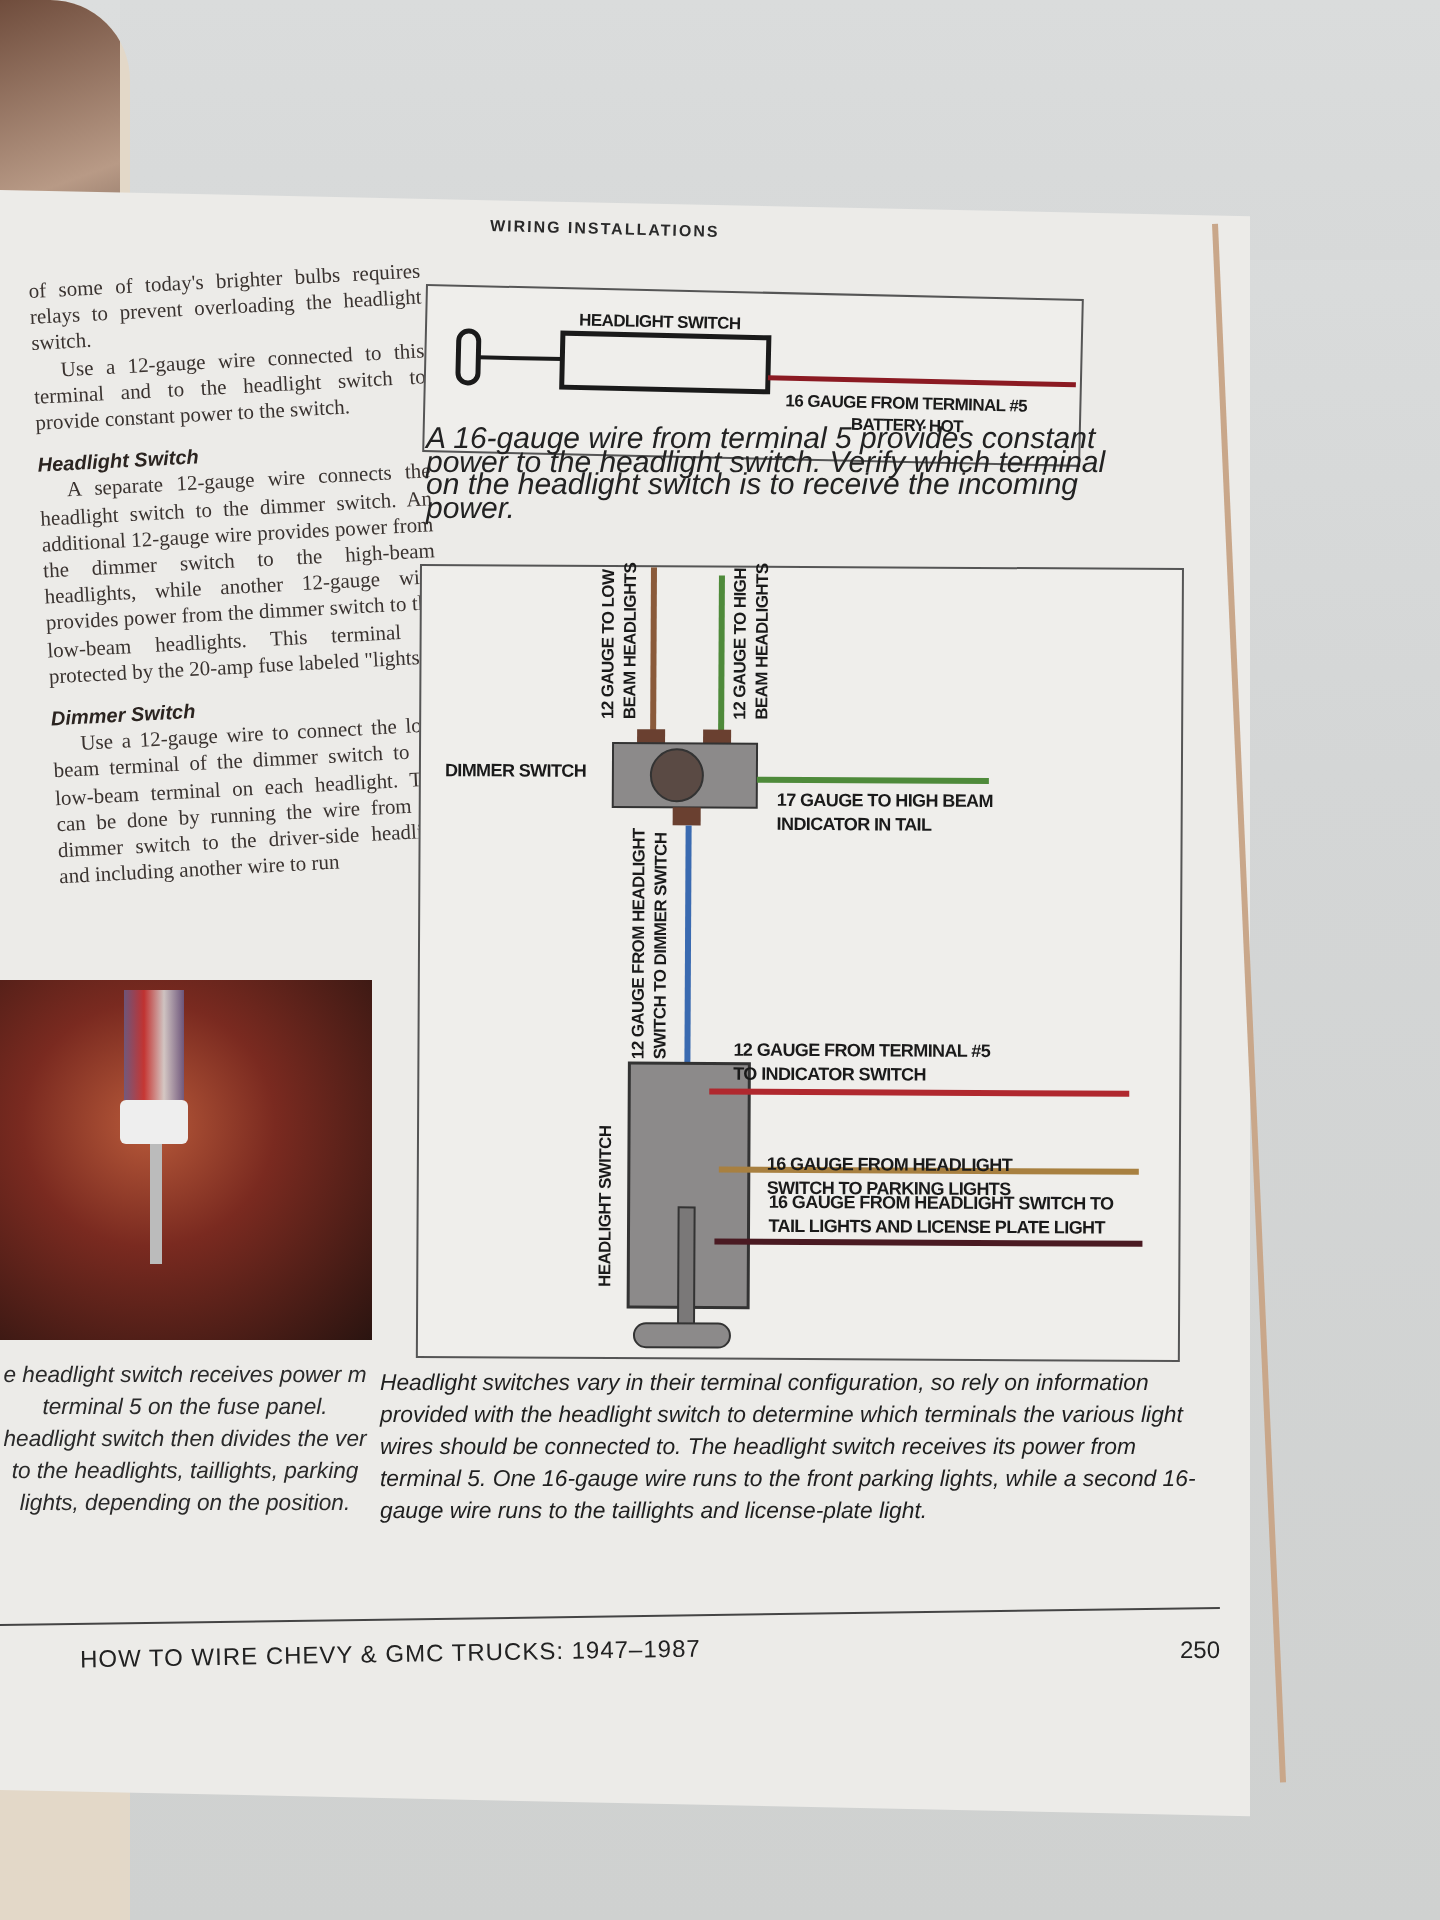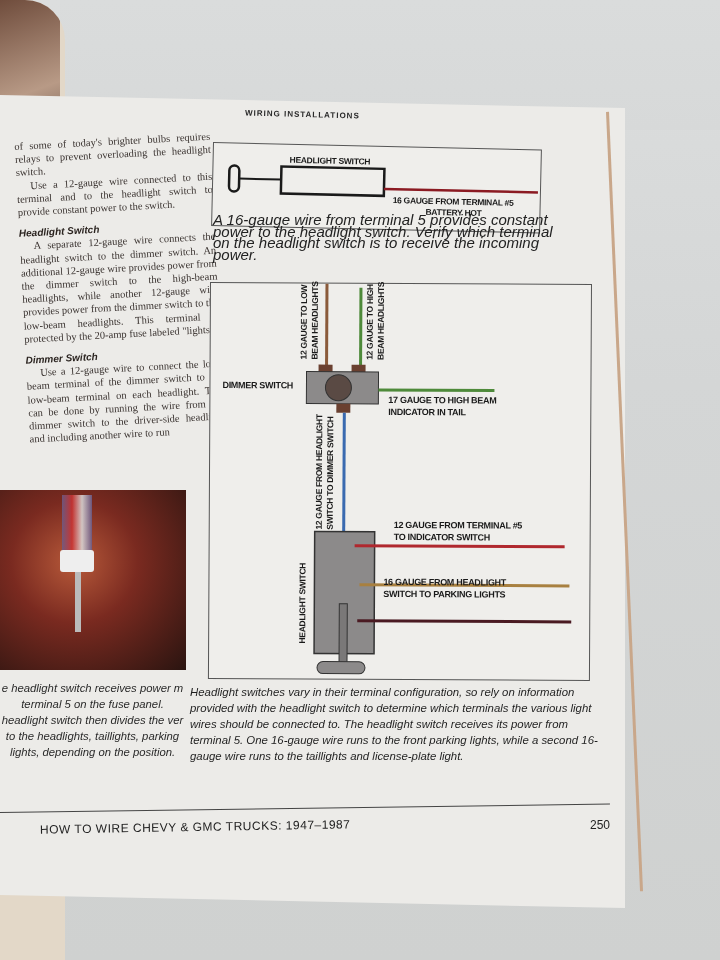--- a/index.html
+++ b/index.html
@@ -90,20 +90,21 @@
     <line x1="148" y1="337" x2="362" y2="337" stroke="#4a1a22" stroke-width="3"></line>
     <rect x="130" y="320" width="8" height="62" fill="#7a7878" stroke="#333"></rect>
     <rect x="108" y="378" width="48" height="12" rx="6" fill="#8c8a8a" stroke="#333"></rect>
   </svg>
   <div class="vlbl" style="left:88px;top:76px;"><span>12 GAUGE TO LOW</span><br><span>BEAM HEADLIGHTS</span></div>
   <div class="vlbl" style="left:154px;top:76px;"><span>12 GAUGE TO HIGH</span><br><span>BEAM HEADLIGHTS</span></div>
   <div class="lbl" style="left:12px;top:96px;">DIMMER SWITCH</div>
   <div class="lbl" style="left:178px;top:110px;"><span>17 GAUGE TO HIGH BEAM</span><br><span>INDICATOR IN TAIL</span></div>
   <div class="vlbl" style="left:104px;top:246px;"><span>12 GAUGE FROM HEADLIGHT</span><br><span>SWITCH TO DIMMER SWITCH</span></div>
   <div class="vlbl" style="left:88px;top:360px;">HEADLIGHT SWITCH</div>
-  <div class="lbl" style="left:184px;top:235px;"><span>12 GAUGE FROM TERMINAL #5</span><br><span>TO INDICATOR SWITCH</span></div>
+  <div class="lbl" style="left:157px;top:235px;"><span>12 GAUGE FROM TERMINAL #5</span><br><span>TO INDICATOR SWITCH</span></div>
   <div class="lbl" style="left:174px;top:292px;"><span>16 GAUGE FROM HEADLIGHT</span><br><span>SWITCH TO PARKING LIGHTS</span></div>
+  <div class="lbl" style="left:175px;top:311px;"><span>16 GAUGE FROM HEADLIGHT SWITCH TO</span><br><span>TAIL LIGHTS AND LICENSE PLATE LIGHT</span></div>
 </div>
 <div class="caption2">Headlight switches vary in their terminal configuration, so rely on information provided with the headlight switch to determine which terminals the various light wires should be connected to. The headlight switch receives its power from terminal 5. One 16-gauge wire runs to the front parking lights, while a second 16-gauge wire runs to the taillights and license-plate light.</div>
 
 <div class="rule"></div>
 <div class="footer-title">HOW TO WIRE CHEVY &amp; GMC TRUCKS: 1947–1987</div>
 <div class="page-num">250</div>
 
 </body></html>

